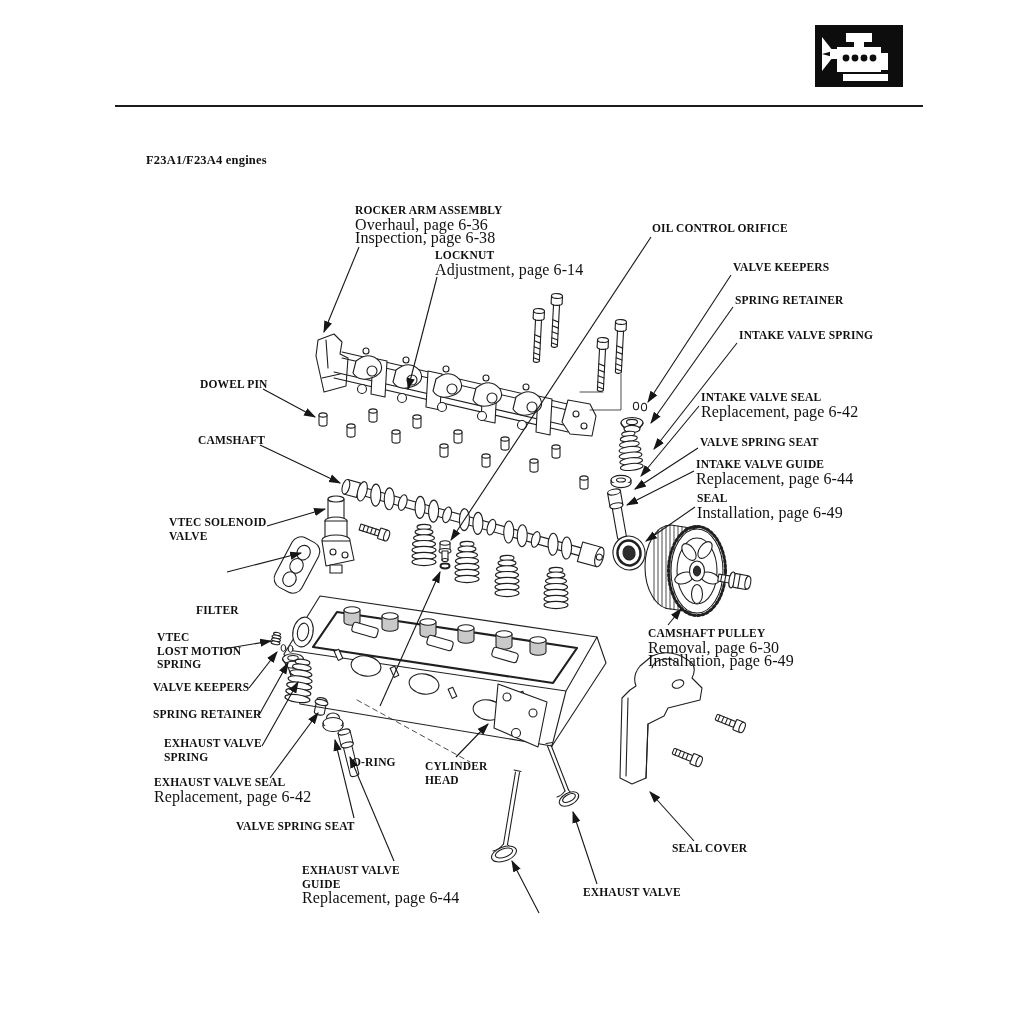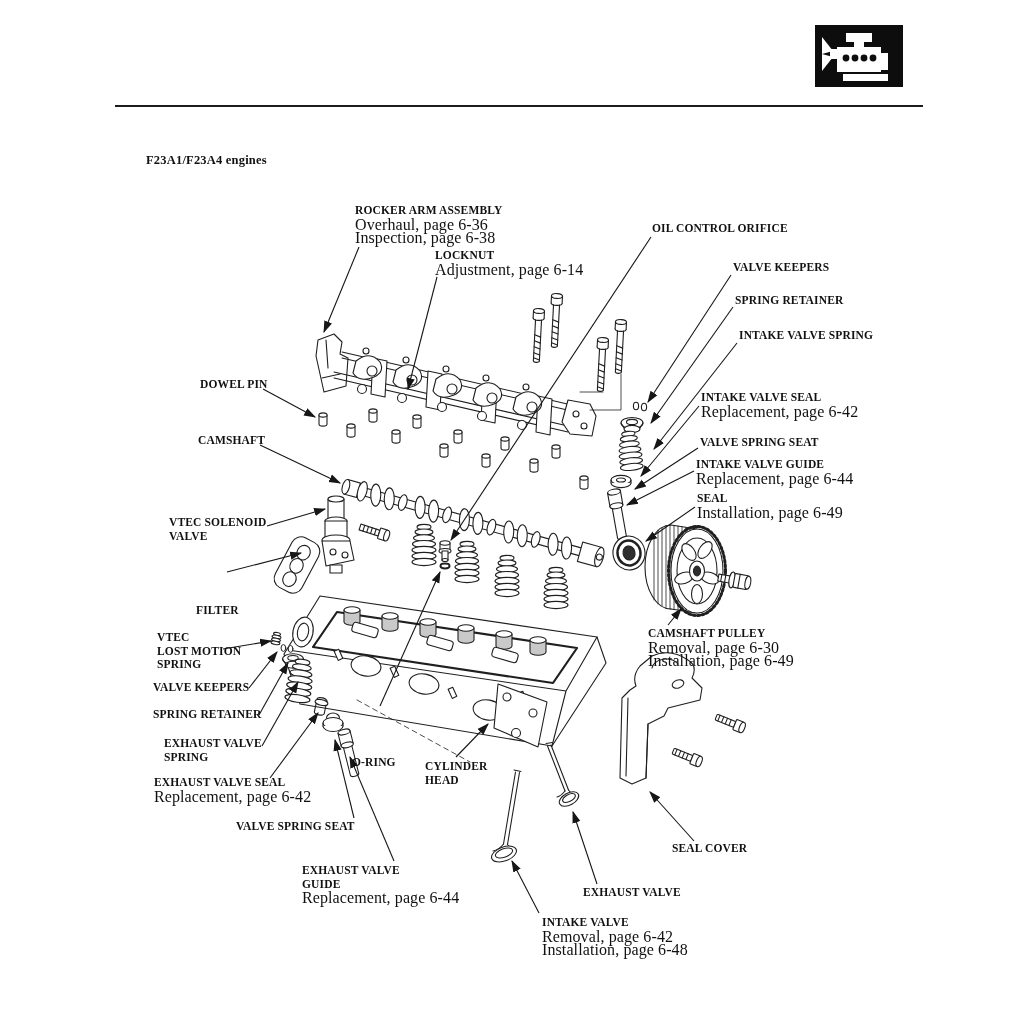--- a/index.html
+++ b/index.html
@@ -472,20 +472,15 @@
         <div class="b">EXHAUST VALVE</div>
         <div class="b">GUIDE</div>
         <div class="s">Replacement, page 6-44</div>
       </div>
       <div class="callout" style="left: 672px; top: 842px;">
         <div class="b">SEAL COVER</div>
       </div>
       <div class="callout" style="left: 583px; top: 886px;">
         <div class="b">EXHAUST VALVE</div>
       </div>
-      <div class="callout" style="left: 542px; top: 916px;">
-        <div class="b">INTAKE VALVE</div>
-        <div class="s">Removal, page 6-42</div>
-        <div class="s">Installation, page 6-48</div>
-      </div>
     </div>
 
 </div>
 
 </body></html>

